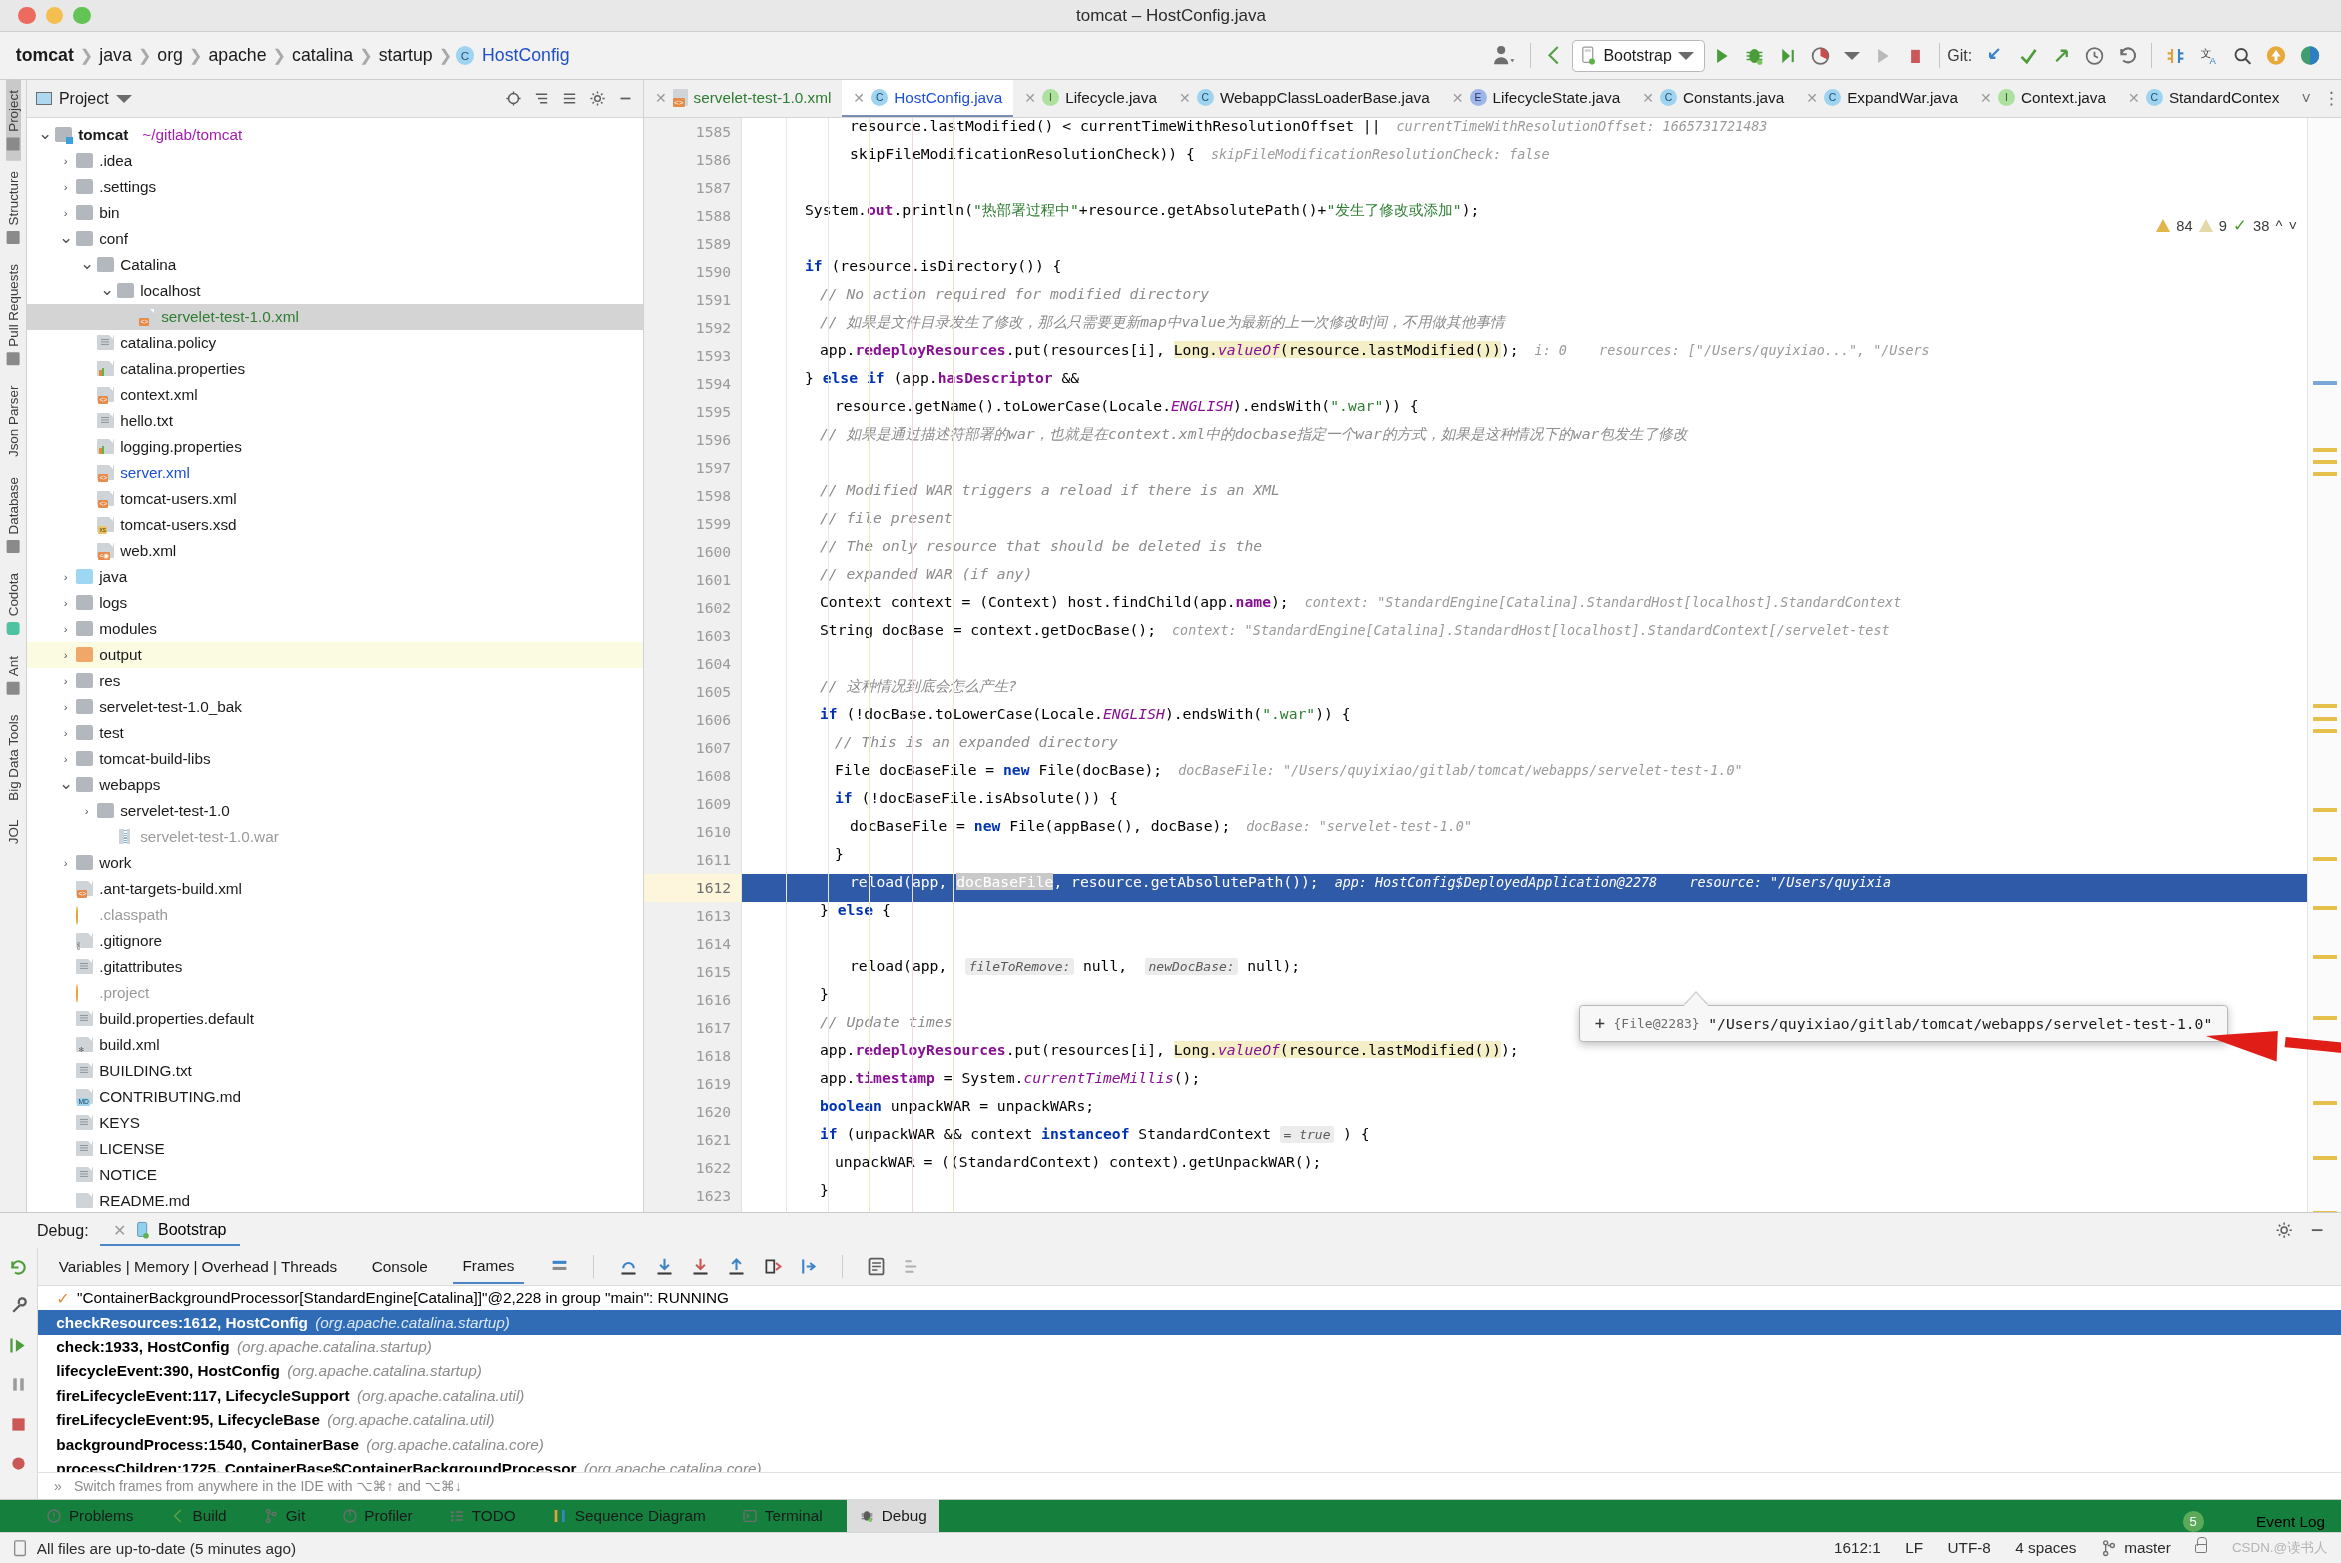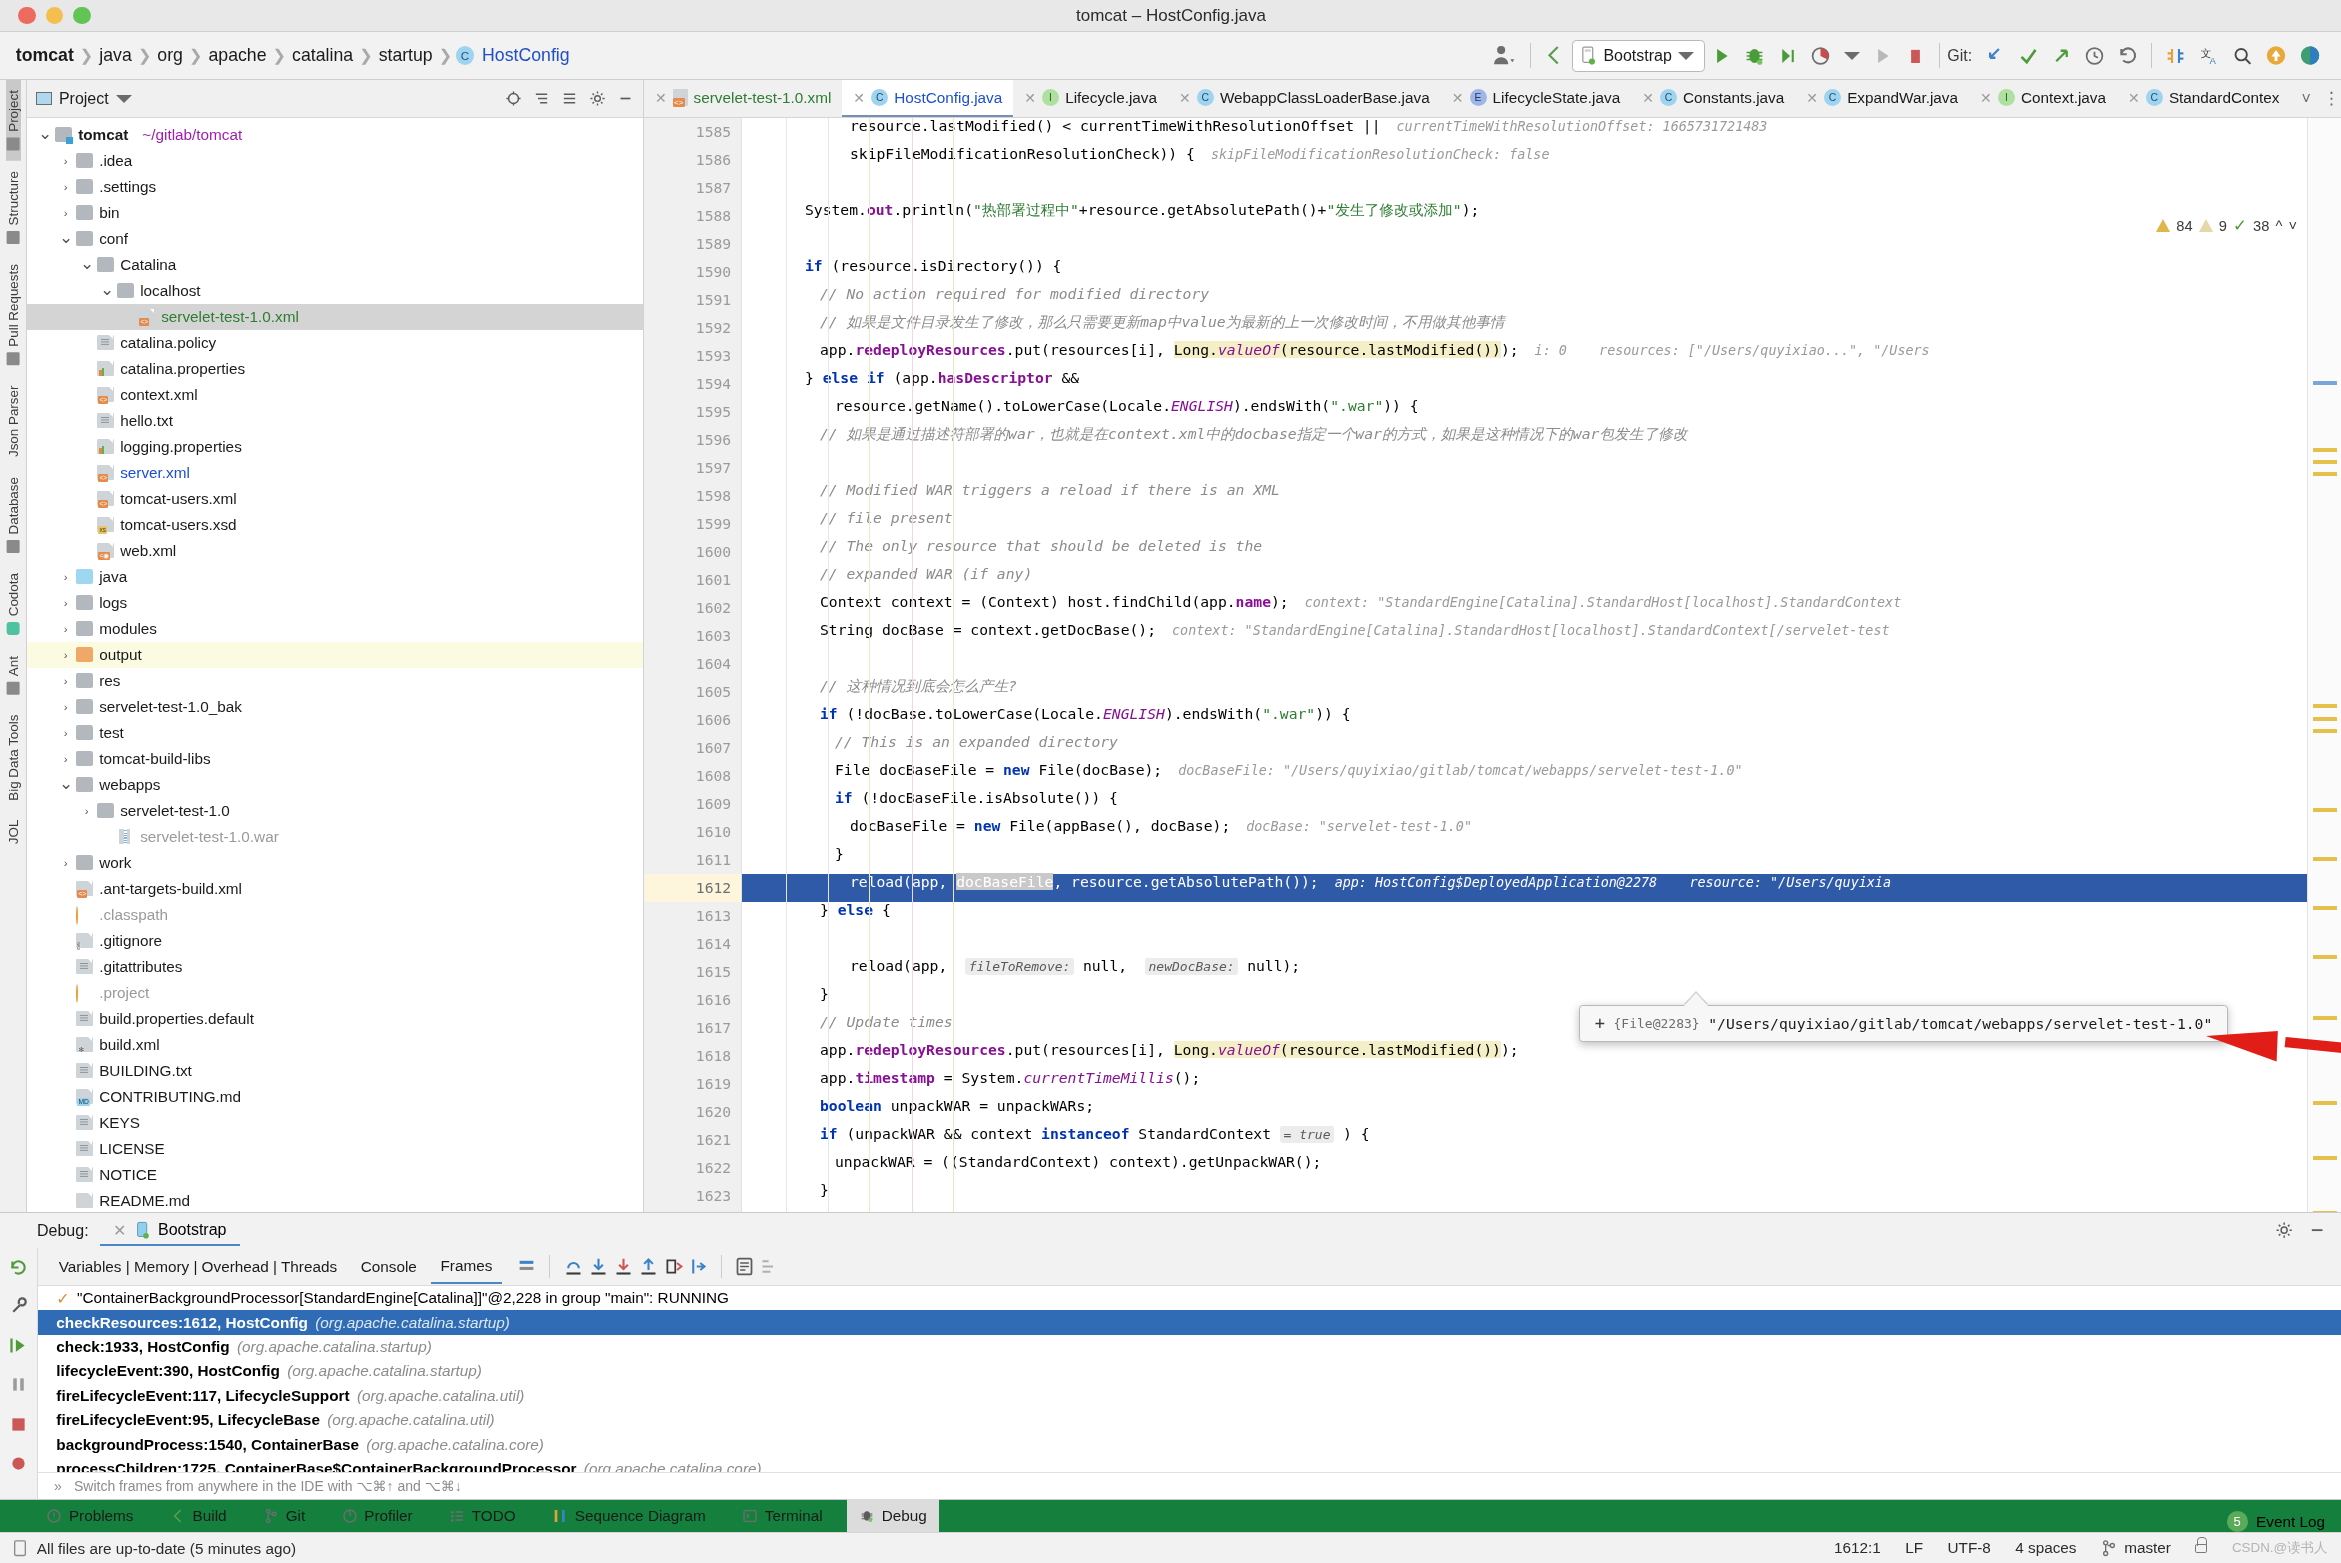--- a/index.html
+++ b/index.html
@@ -162,21 +162,21 @@
   .dbg-head { height:35px; display:flex; align-items:center; padding-left:37px; gap:11px; flex:0 0 35px; }
   .dbg-label { font-size:16px; color:#1a1a1a; }
   .dbg-tab { display:flex; align-items:center; gap:7.3px; font-size:16px;
     border-bottom:2.4px solid #4a86c8; padding:6.1px 13.4px 4.9px; }
   .dbg-head .spacer { margin-left:auto; display:flex; gap:14.7px; padding-right:16px; color:#5c5c5c; }
   .dbg-body { flex:1; display:flex; min-height:0; }
   .dbg-vstrip { width:38px; background:#f2f2f2; border-right:0.6px solid #d9d9d9;
     display:flex; flex-direction:column; align-items:center; gap:18.3px; padding-top:8.6px; flex:0 0 38px; }
   .dbg-main { flex:1; display:flex; flex-direction:column; background:#fff; min-width:0; }
   .dbg-toolbar { height:38px; background:#f2f2f2; border-bottom:0.6px solid #dcdcdc;
-    display:flex; align-items:center; gap:4px; padding-left:11px; flex:0 0 38px; }
+    display:flex; align-items:center; gap:15px; padding-left:11px; flex:0 0 38px; }
   .dbg-tl { font-size:15.3px; color:#1a1a1a; padding:0 9.8px; }
   .dbg-tl.act { border-bottom:2.4px solid #4a86c8; height:35px; display:flex; align-items:center; }
   .dbg-sep { width:0.6px;height:23px;background:#cdcdcd;margin:0 8.6px; }
   .frames { flex:1; overflow:hidden; font-size:15.3px; }
   .frow { height:24.4px; display:flex; align-items:center; gap:7.3px; padding-left:18.3px; white-space:nowrap; }
   .frow.sel { background:#2f6cb5; color:#fff; }
   .frow .pkg { color:#8c8c8c; font-style:italic; }
   .frow.sel .pkg { color:#dbe8f7; }
   .frow .meth { font-weight:bold; }
   .dbg-foot { height:27px; border-top:0.6px solid #e0e0e0; display:flex; align-items:center;
@@ -1078,21 +1078,21 @@
           <svg width="16" height="16" viewBox="0 0 24 24">
             <ellipse cx="12" cy="12" rx="5" ry="7" fill="#5c5c5c"></ellipse>
             <path d="M4 9h4M4 12h3M4 16h4M16 9h4M17 12h3M16 16h4" stroke="#5c5c5c" stroke-width="1.6"></path>
             <circle cx="17" cy="18" r="3" fill="#76c65c"></circle>
           </svg>
         </span>
         <span>Debug</span>
       </div>
       <div class="ts-right">
         <span class="evt-badge">5</span>
-        <span style="font-size: 15.3px;">Event Log</span>
+        <span style="font-size: 15.3px; margin-left: 44px;">Event Log</span>
       </div>
     </div>
 
   <div class="statusbar">
     <svg width="16" height="18.3" viewBox="0 0 24 26" style="margin-right:8.6px">
         <rect x="4" y="2" width="16" height="22" rx="2" fill="none" stroke="#8a8a8a" stroke-width="2"></rect>
       </svg>
     <span>All files are up-to-date (5 minutes ago)</span>
     <span class="sb-right">
       <span>1612:1</span>

